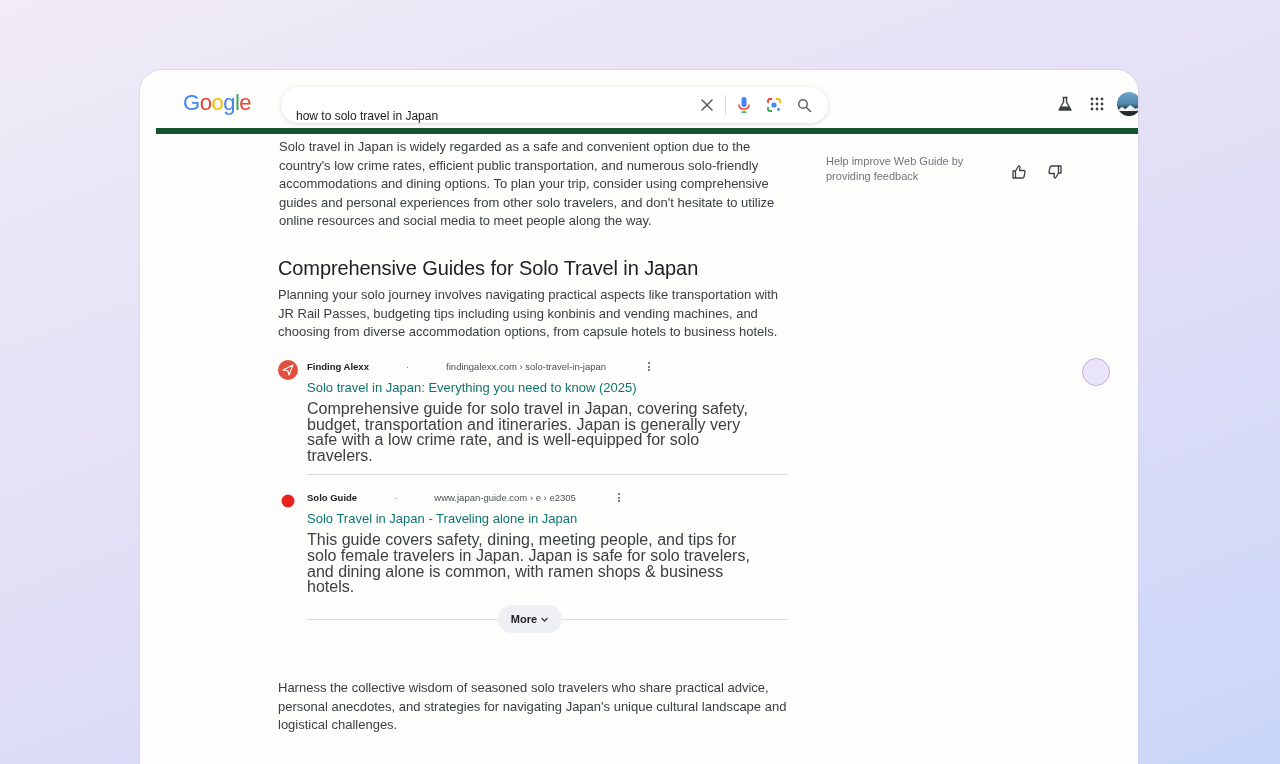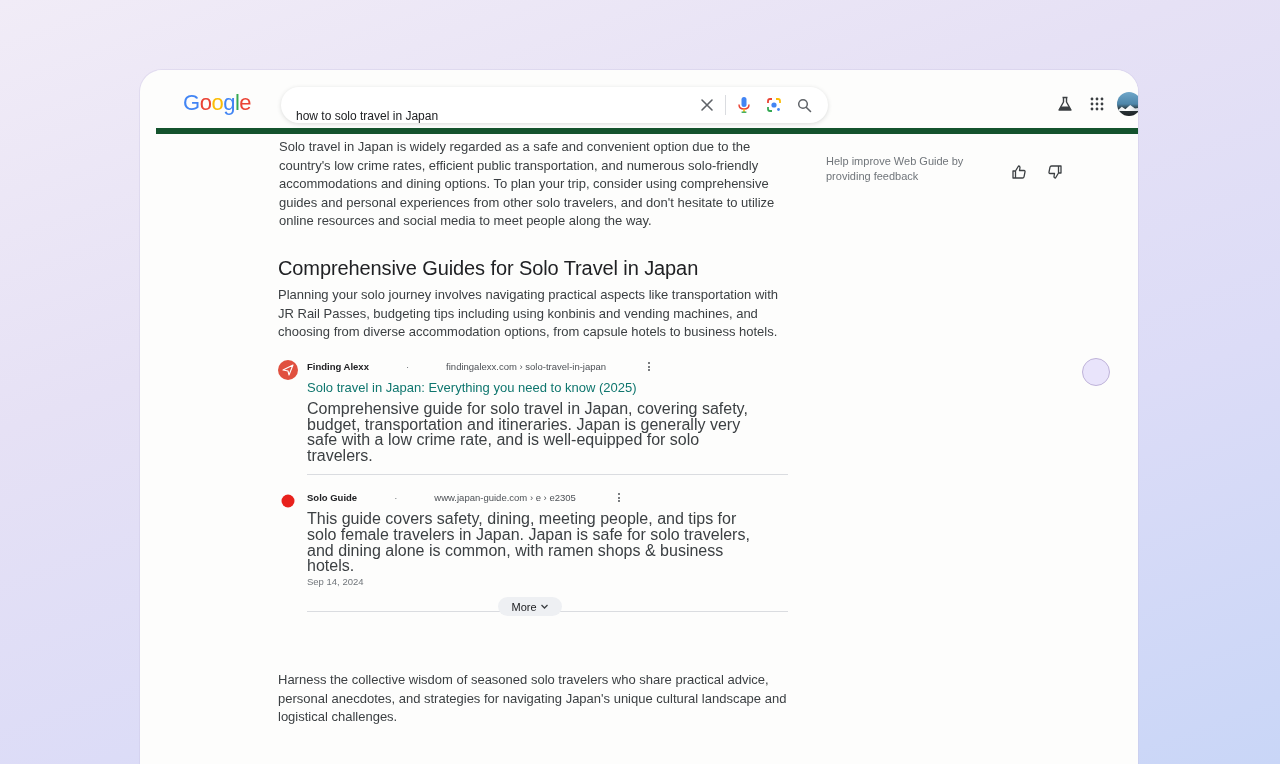--- a/index.html
+++ b/index.html
@@ -85,23 +85,23 @@
   .src-dot { margin: 0 3px; color: #70757a; }
   .kebab { margin-left: 8px; display: inline-flex; flex-direction: column; gap: 1.5px; cursor: pointer; }
   .kebab i { width: 2px; height: 2px; background: #4d5156; border-radius: 50%; display: block; }
   .res-title { font-size: 13px; color: #0f766e; margin-top: 6px; display: block; cursor: pointer; }
   .res-snippet { font-size: 16px; line-height: 15.8px; color: #3c4043; margin-top: 6px; width: 450px; }
   .res-date { font-size: 9.5px; color: #70757a; margin-top: 2px; }
   .divider { height: 1px; background: #dadce0; }
   .more-row { position: relative; height: 28px; }
   .more-line { position: absolute; left: 29px; right: 0; top: 14px; height: 1px; background: #dadce0; }
   .more-btn {
-    position: absolute; left: 220px; top: 0; width: 64px; height: 19px;
+    position: absolute; left: 220px; top: 0; width: 64px; height: 28px;
     border-radius: 14px; background: #eef0f3; border: none;
-    font-family: "Liberation Sans", sans-serif; font-size: 11px; color: #202124; font-weight: 400;
+    font-family: "Liberation Sans", sans-serif; font-size: 11px; color: #202124; font-weight: 700;
     display: flex; align-items: center; justify-content: center; gap: 3px; cursor: pointer;
   }
   .feedback { position: absolute; left: 686px; top: 84px; width: 160px; font-size: 11px; line-height: 14.5px; color: #70757a; }
   .fb-btn { position: absolute; top: 92px; width: 20px; height: 20px; display: flex; align-items: center; justify-content: center; cursor: pointer; }
   .cursor-circle {
     position: absolute; left: 1082px; top: 358px; width: 28px; height: 28px;
     border-radius: 50%; background: #e9e4fb; border: 1.5px solid #bfb3d9;
   }
 </style>
 </head>
@@ -213,22 +213,22 @@
           <div class="src-line">
             <span class="src-name">Solo Guide</span>
             <span class="src-dot">·</span>
             <span>www.japan-guide.com › e › e2305</span>
             <span class="kebab">
                 <i></i>
                 <i></i>
                 <i></i>
               </span>
           </div>
+          <a class="res-title">Solo Travel in Japan - Traveling alone in Japan</a>
           <p class="res-snippet" style="width:460px;">This guide covers safety, dining, meeting people, and tips for solo female travelers in Japan. Japan is safe for solo travelers, and dining alone is common, with ramen shops &amp; business hotels.</p>
-          <p class="res-date">Sep 14, 2024</p>
         </div>
       </div>
 
       <div class="more-row" style="margin-top:10px;">
         <div class="more-line"></div>
         <button class="more-btn">
           <span>More</span>
           <svg width="9" height="9" viewBox="0 0 9 9">
               <path d="M1.5 3 L4.5 6 L7.5 3" stroke="#3c4043" stroke-width="1.3" fill="none"></path>
             </svg>

